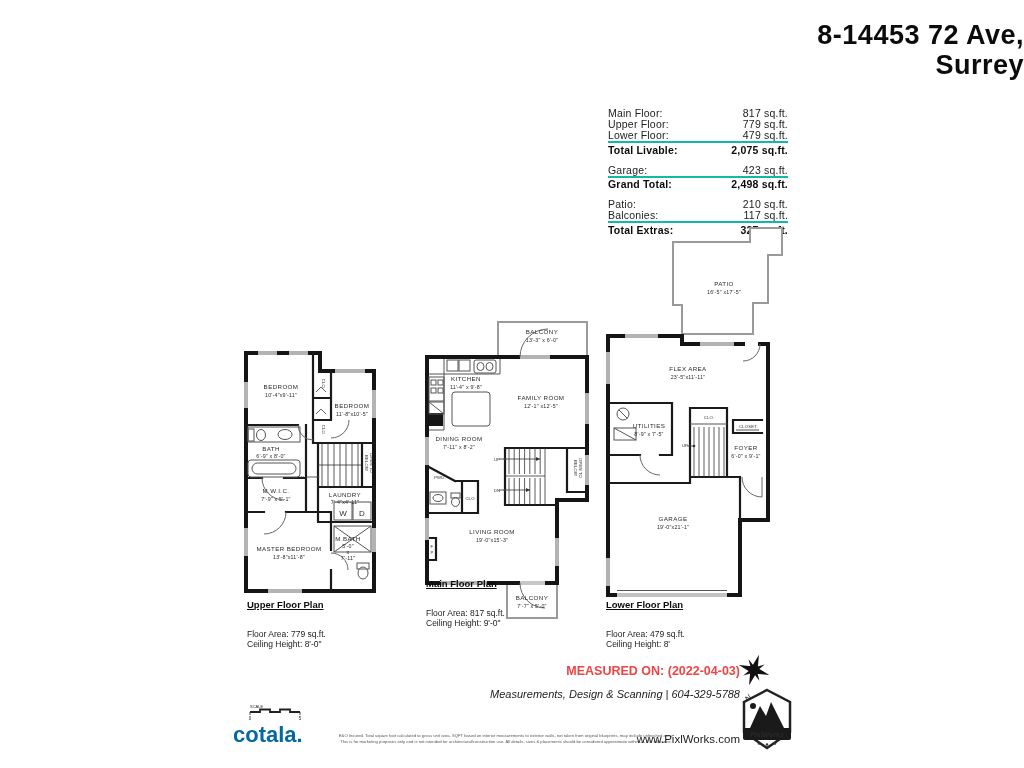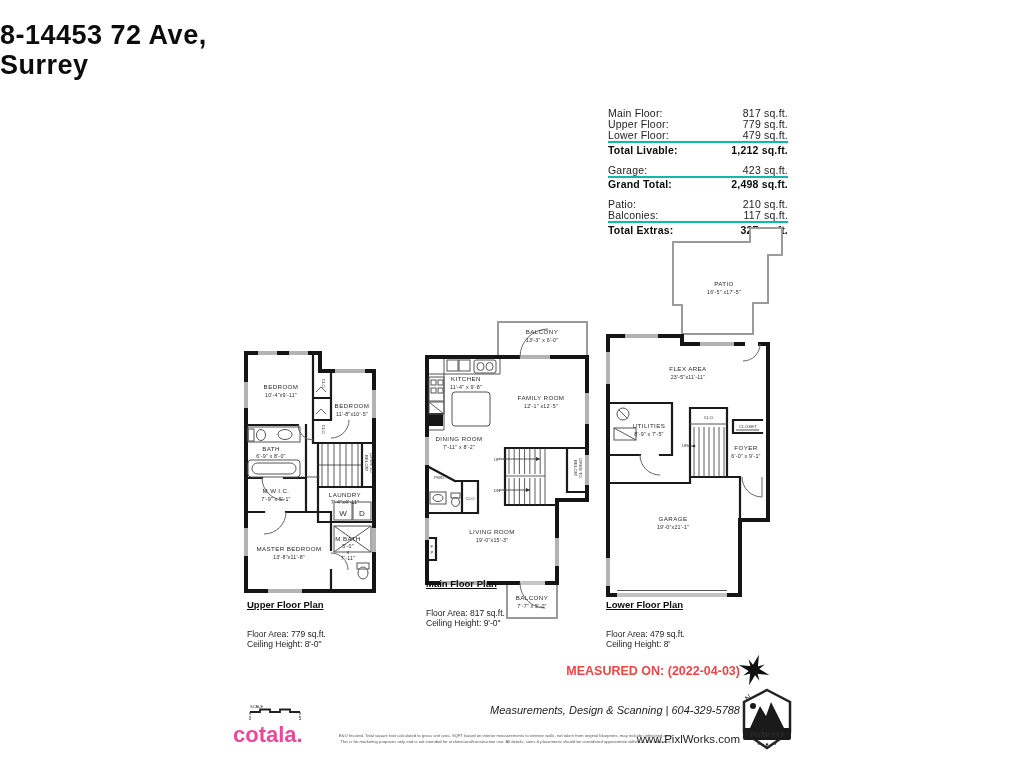--- a/index.html
+++ b/index.html
@@ -1,20 +1,20 @@
 <!DOCTYPE html>
 <html><head>
 <meta charset="utf-8">
 <style>
   html,body{margin:0;padding:0;background:#e8e8e8;}
   #sheet{position:relative;width:1024px;height:768px;background:#ffffff;margin:0 auto;overflow:hidden;
          font-family:"Liberation Sans", sans-serif;color:#111;}
   .abs{position:absolute;}
   
-  #title{left:0;top:20px;width:1024px;text-align:left;font-weight:700;font-size:27px;line-height:30px;color:#0c0c0c;letter-spacing:0.5px;}
+  #title{left:0;top:20px;width:1024px;text-align:right;font-weight:700;font-size:27px;line-height:30px;color:#0c0c0c;letter-spacing:0.5px;}
   
   #stats{left:608px;top:77px;width:180px;font-size:10.5px;line-height:10px;color:#222;letter-spacing:0.2px;margin-top:31px;}
   .srow{display:flex;justify-content:space-between;padding:0 0 1px 0;}
   .srow.uline{border-bottom:2px solid #14b8a6;}
   .srow.total{font-weight:700;padding-top:1.5px;color:#0c0c0c;}
   .sgroup{margin-bottom:9px;}
   
   .caption{font-size:8.5px;line-height:10.5px;color:#222;}
   .caption .ct{font-size:9.5px;font-weight:700;text-decoration:underline;color:#0c0c0c;margin-bottom:18px;}
   
@@ -24,24 +24,24 @@
   .walli{stroke:#1a1a1a;stroke-width:2.2;fill:none;stroke-linecap:square;}
   .wallg{stroke:#9a9a9a;stroke-width:2;fill:#fff;}
   .win{stroke:#b3b3b3;stroke-width:4;fill:none;}
   .fix{stroke:#555;stroke-width:1;fill:none;}
   .tread{stroke:#333;stroke-width:0.8;fill:none;}
   .door{stroke:#666;stroke-width:1;fill:none;}
   .rname{font-size:6.2px;text-anchor:middle;letter-spacing:0.4px;}
   .rdims{font-size:5.3px;text-anchor:middle;letter-spacing:0.2px;}
   .tiny{font-size:4.2px;text-anchor:middle;letter-spacing:0.2px;}
   
-  #cotala{left:233px;top:722px;font-size:22px;font-weight:700;letter-spacing:0px;color:#ec4899;}
+  #cotala{left:233px;top:722px;font-size:22px;font-weight:700;letter-spacing:0px;color:#0369a1;}
   #disclaimer{left:296px;top:733px;width:420px;font-size:4.2px;line-height:6px;color:#555;text-align:center;}
   #measured{right:284px;top:664px;font-size:12.5px;font-weight:700;color:#ef4444;text-align:right;}
-  #services{right:284px;top:704px;font-size:11px;font-style:italic;color:#222;text-align:right;}
+  #services{right:284px;top:688px;font-size:11px;font-style:italic;color:#222;text-align:right;}
   #website{right:284px;top:733px;font-size:11.5px;color:#222;text-align:right;}
 </style>
 </head>
 <body>
 
 <div id="sheet">
 
   <div id="title" class="abs">
     <div>8-14453 72 Ave,</div>
     <div>Surrey</div>
@@ -56,21 +56,21 @@
       <div class="srow">
           <span>Upper Floor:</span>
           <span>779 sq.ft.</span>
         </div>
       <div class="srow uline">
           <span>Lower Floor:</span>
           <span>479 sq.ft.</span>
         </div>
       <div class="srow total">
           <span>Total Livable:</span>
-          <span>1,212 sq.ft.</span>
+          <span>2,075 sq.ft.</span>
         </div>
     </div>
     <div class="sgroup">
       <div class="srow uline">
           <span>Garage:</span>
           <span>423 sq.ft.</span>
         </div>
       <div class="srow total">
           <span>Grand Total:</span>
           <span>2,498 sq.ft.</span>

